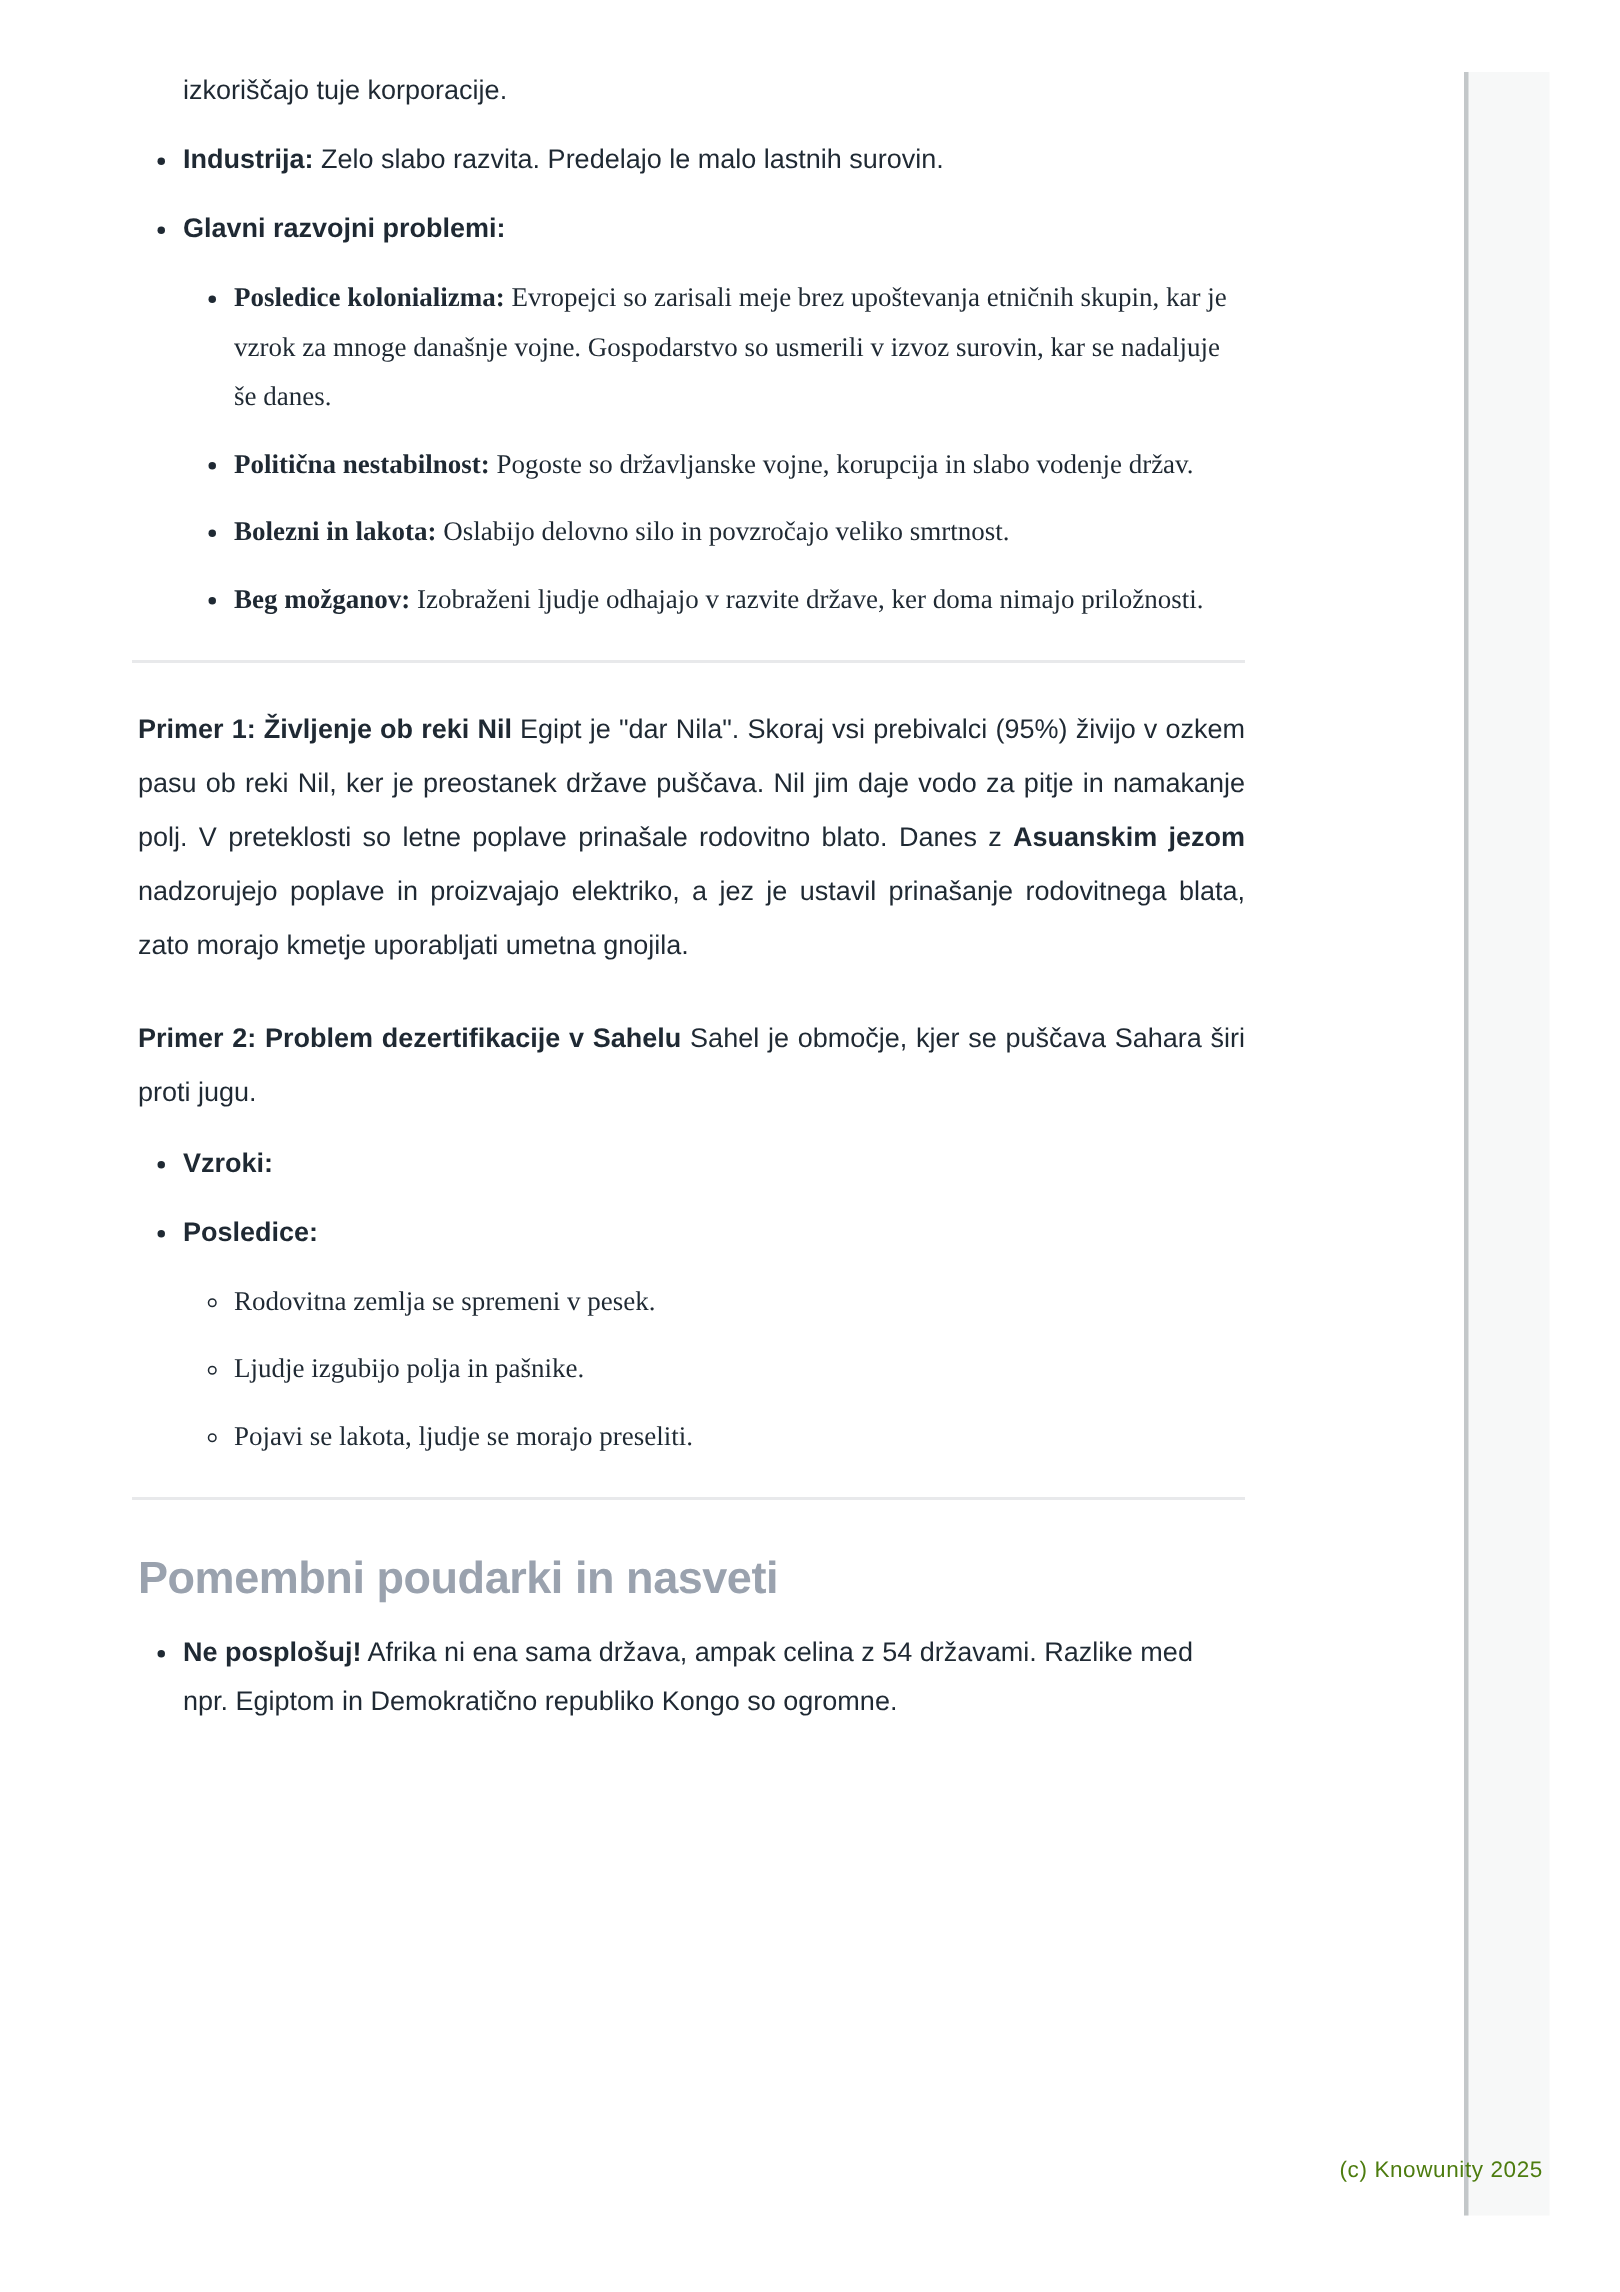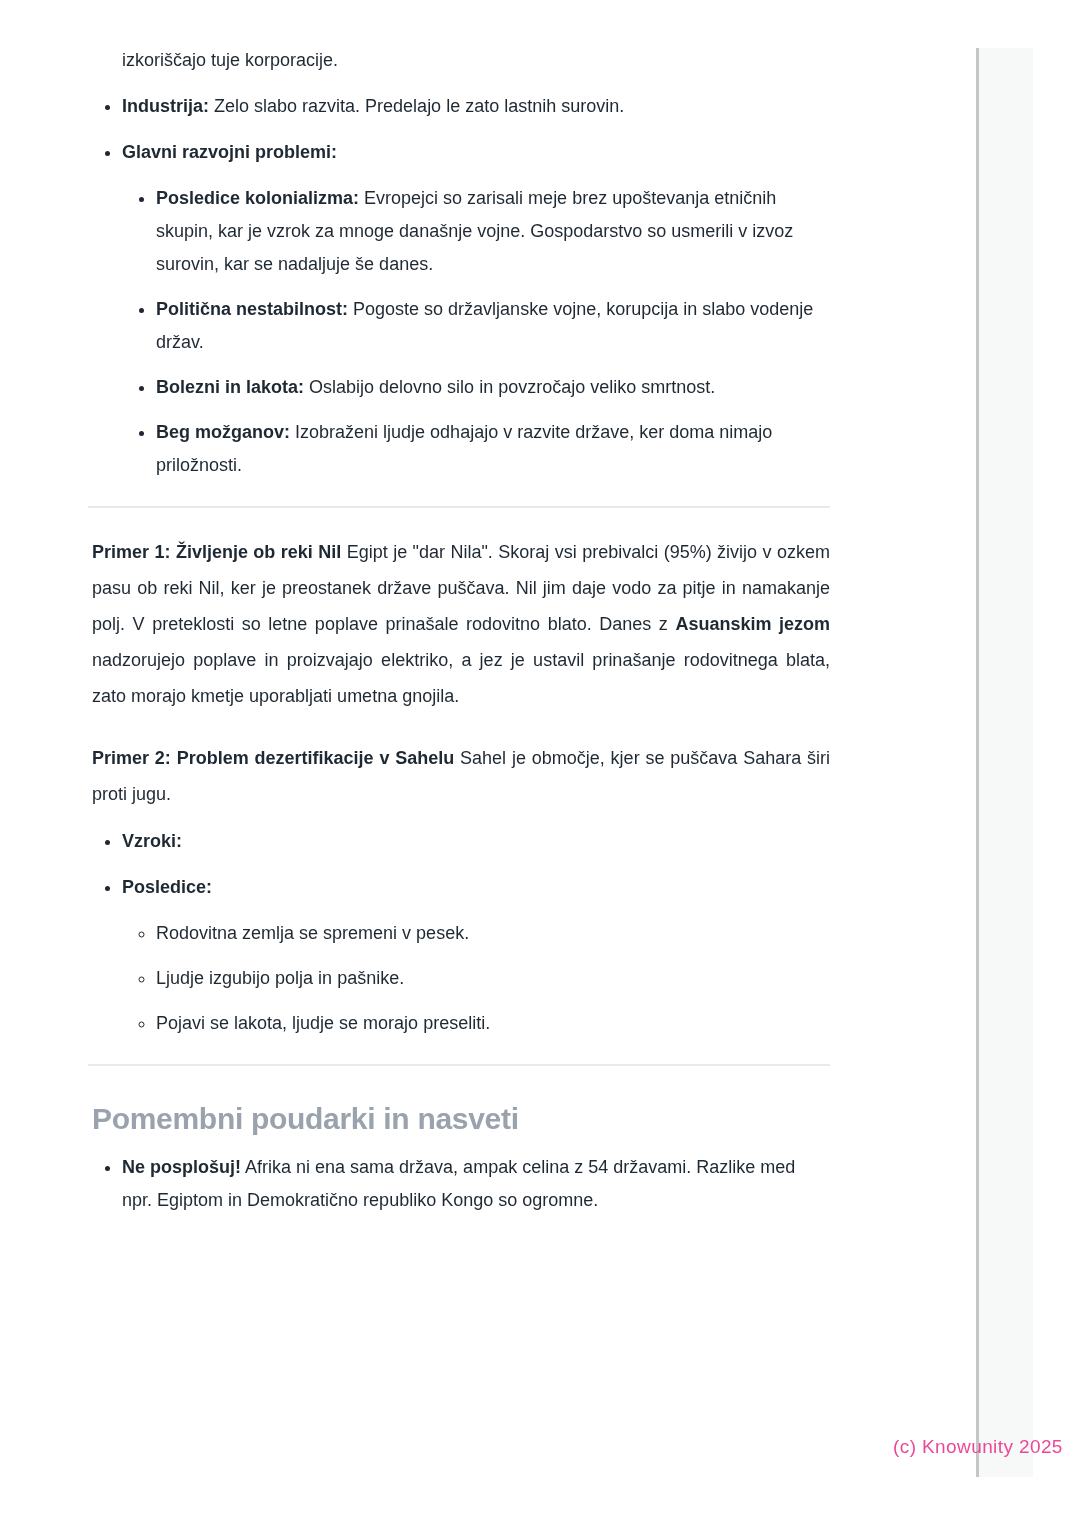--- a/index.html
+++ b/index.html
@@ -31,20 +31,21 @@
   b, .b { font-weight: 700; }
   ul {
     margin: 0;
     padding: 0 0 0 30px;
     list-style: disc;
   }
   ul.l1 > li { margin: 13px 0; }
   ul.l2 {
     padding-left: 34px;
     margin-top: 13px;
+    font-family: Liberation Serif, serif;
   }
   ul.l2 > li { margin: 12px 0; }
   ul.l2.disc { list-style: disc; }
   ul.l2.circle { list-style: circle; }
   hr.divider {
     border: none;
     border-top: 2px solid #e8e9eb;
     margin: 24px 0 0 -4px;
     width: 742px;
   }
@@ -71,40 +72,40 @@
     height: 1429px;
     background: #f7f8f8;
     border-left: 3px solid #c3c7c9;
     box-sizing: border-box;
     z-index: 1;
   }
   .watermark {
     position: absolute;
     top: 1437px;
     left: 893px;
-    font-size: 19px;
+    font-size: 15px;
     line-height: 19px;
-    color: #ec4899;
+    color: #4d7c0f;
     letter-spacing: 0.4px;
     z-index: 3;
     white-space: nowrap;
   }
 </style>
 </head>
 <body>
 
 <div class="page">
 
   <div class="content">
 
     <div class="continuation">izkoriščajo tuje korporacije.</div>
 
     <ul class="l1">
       <li>
-        <span class="b">Industrija:</span><span> Zelo slabo razvita. Predelajo le zato lastnih surovin.</span>
+        <span class="b">Industrija:</span><span> Zelo slabo razvita. Predelajo le malo lastnih surovin.</span>
       </li>
       <li>
         <span class="b">Glavni razvojni problemi:</span>
         <ul class="l2 disc">
           <li>
             <span class="b">Posledice kolonializma:</span><span> Evropejci so zarisali meje brez upoštevanja etničnih skupin, kar je vzrok za mnoge današnje vojne. Gospodarstvo so usmerili v izvoz surovin, kar se nadaljuje še danes.</span>
           </li>
           <li>
             <span class="b">Politična nestabilnost:</span><span> Pogoste so državljanske vojne, korupcija in slabo vodenje držav.</span>
           </li>

